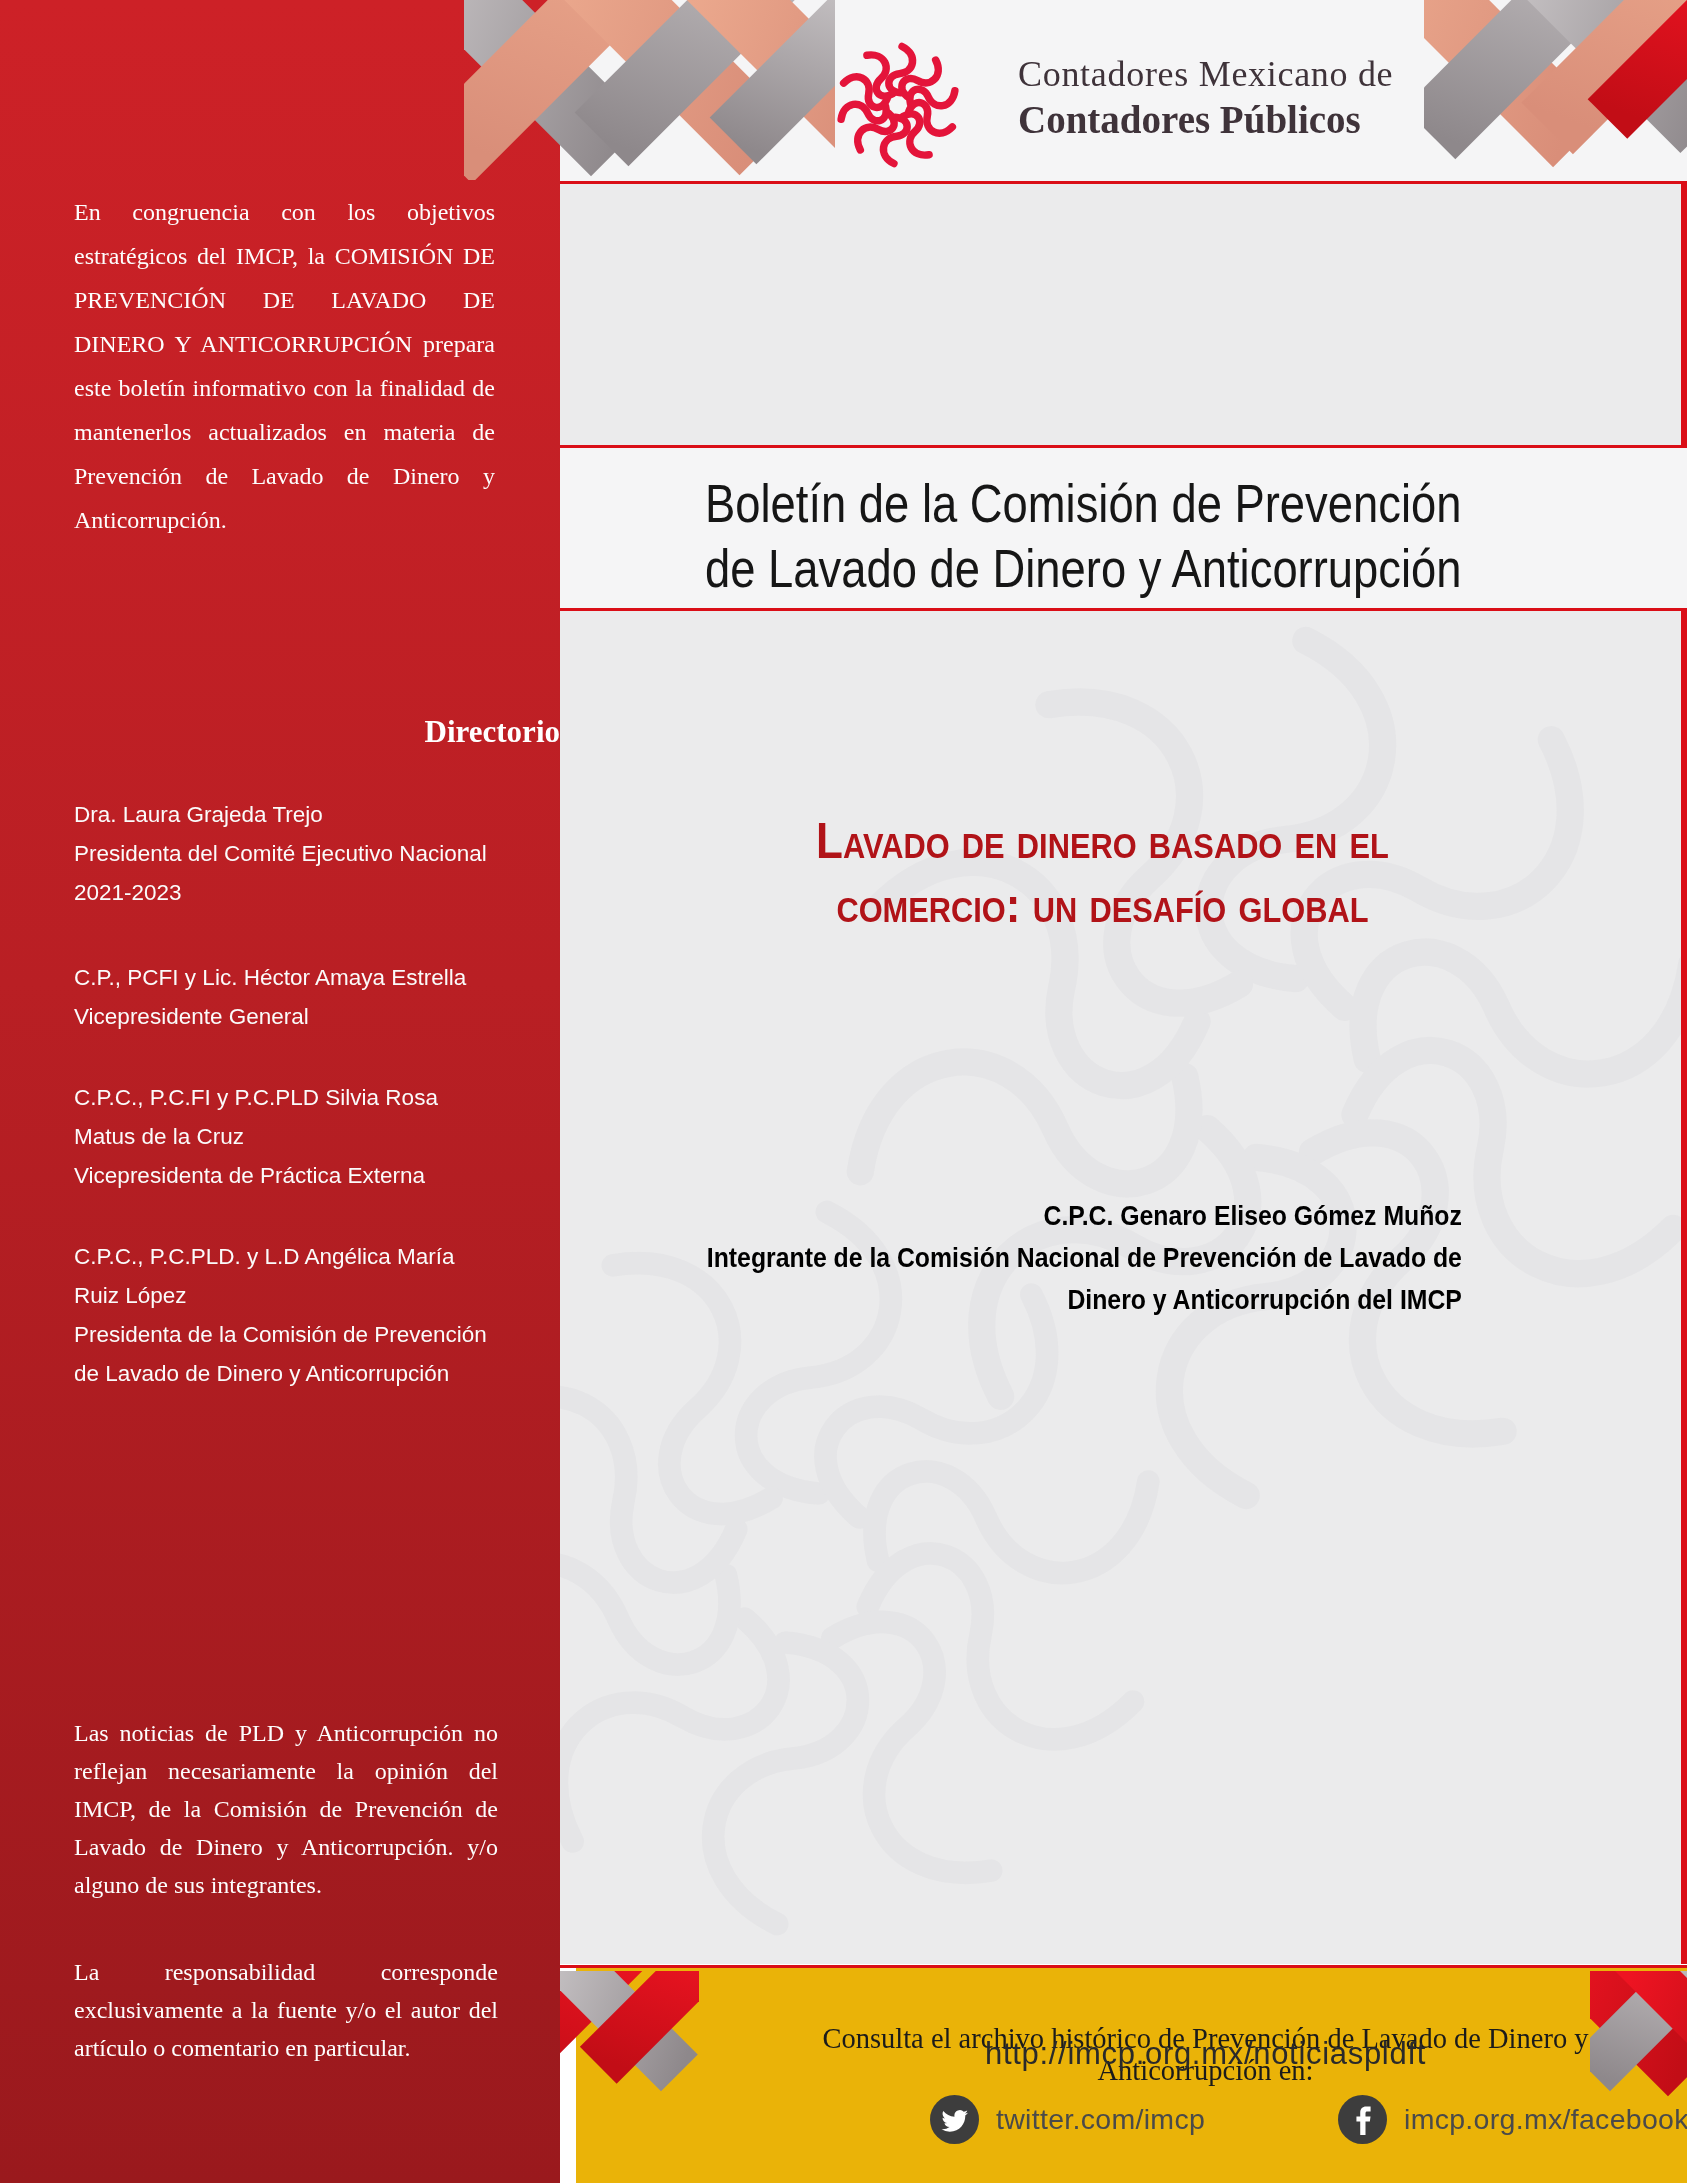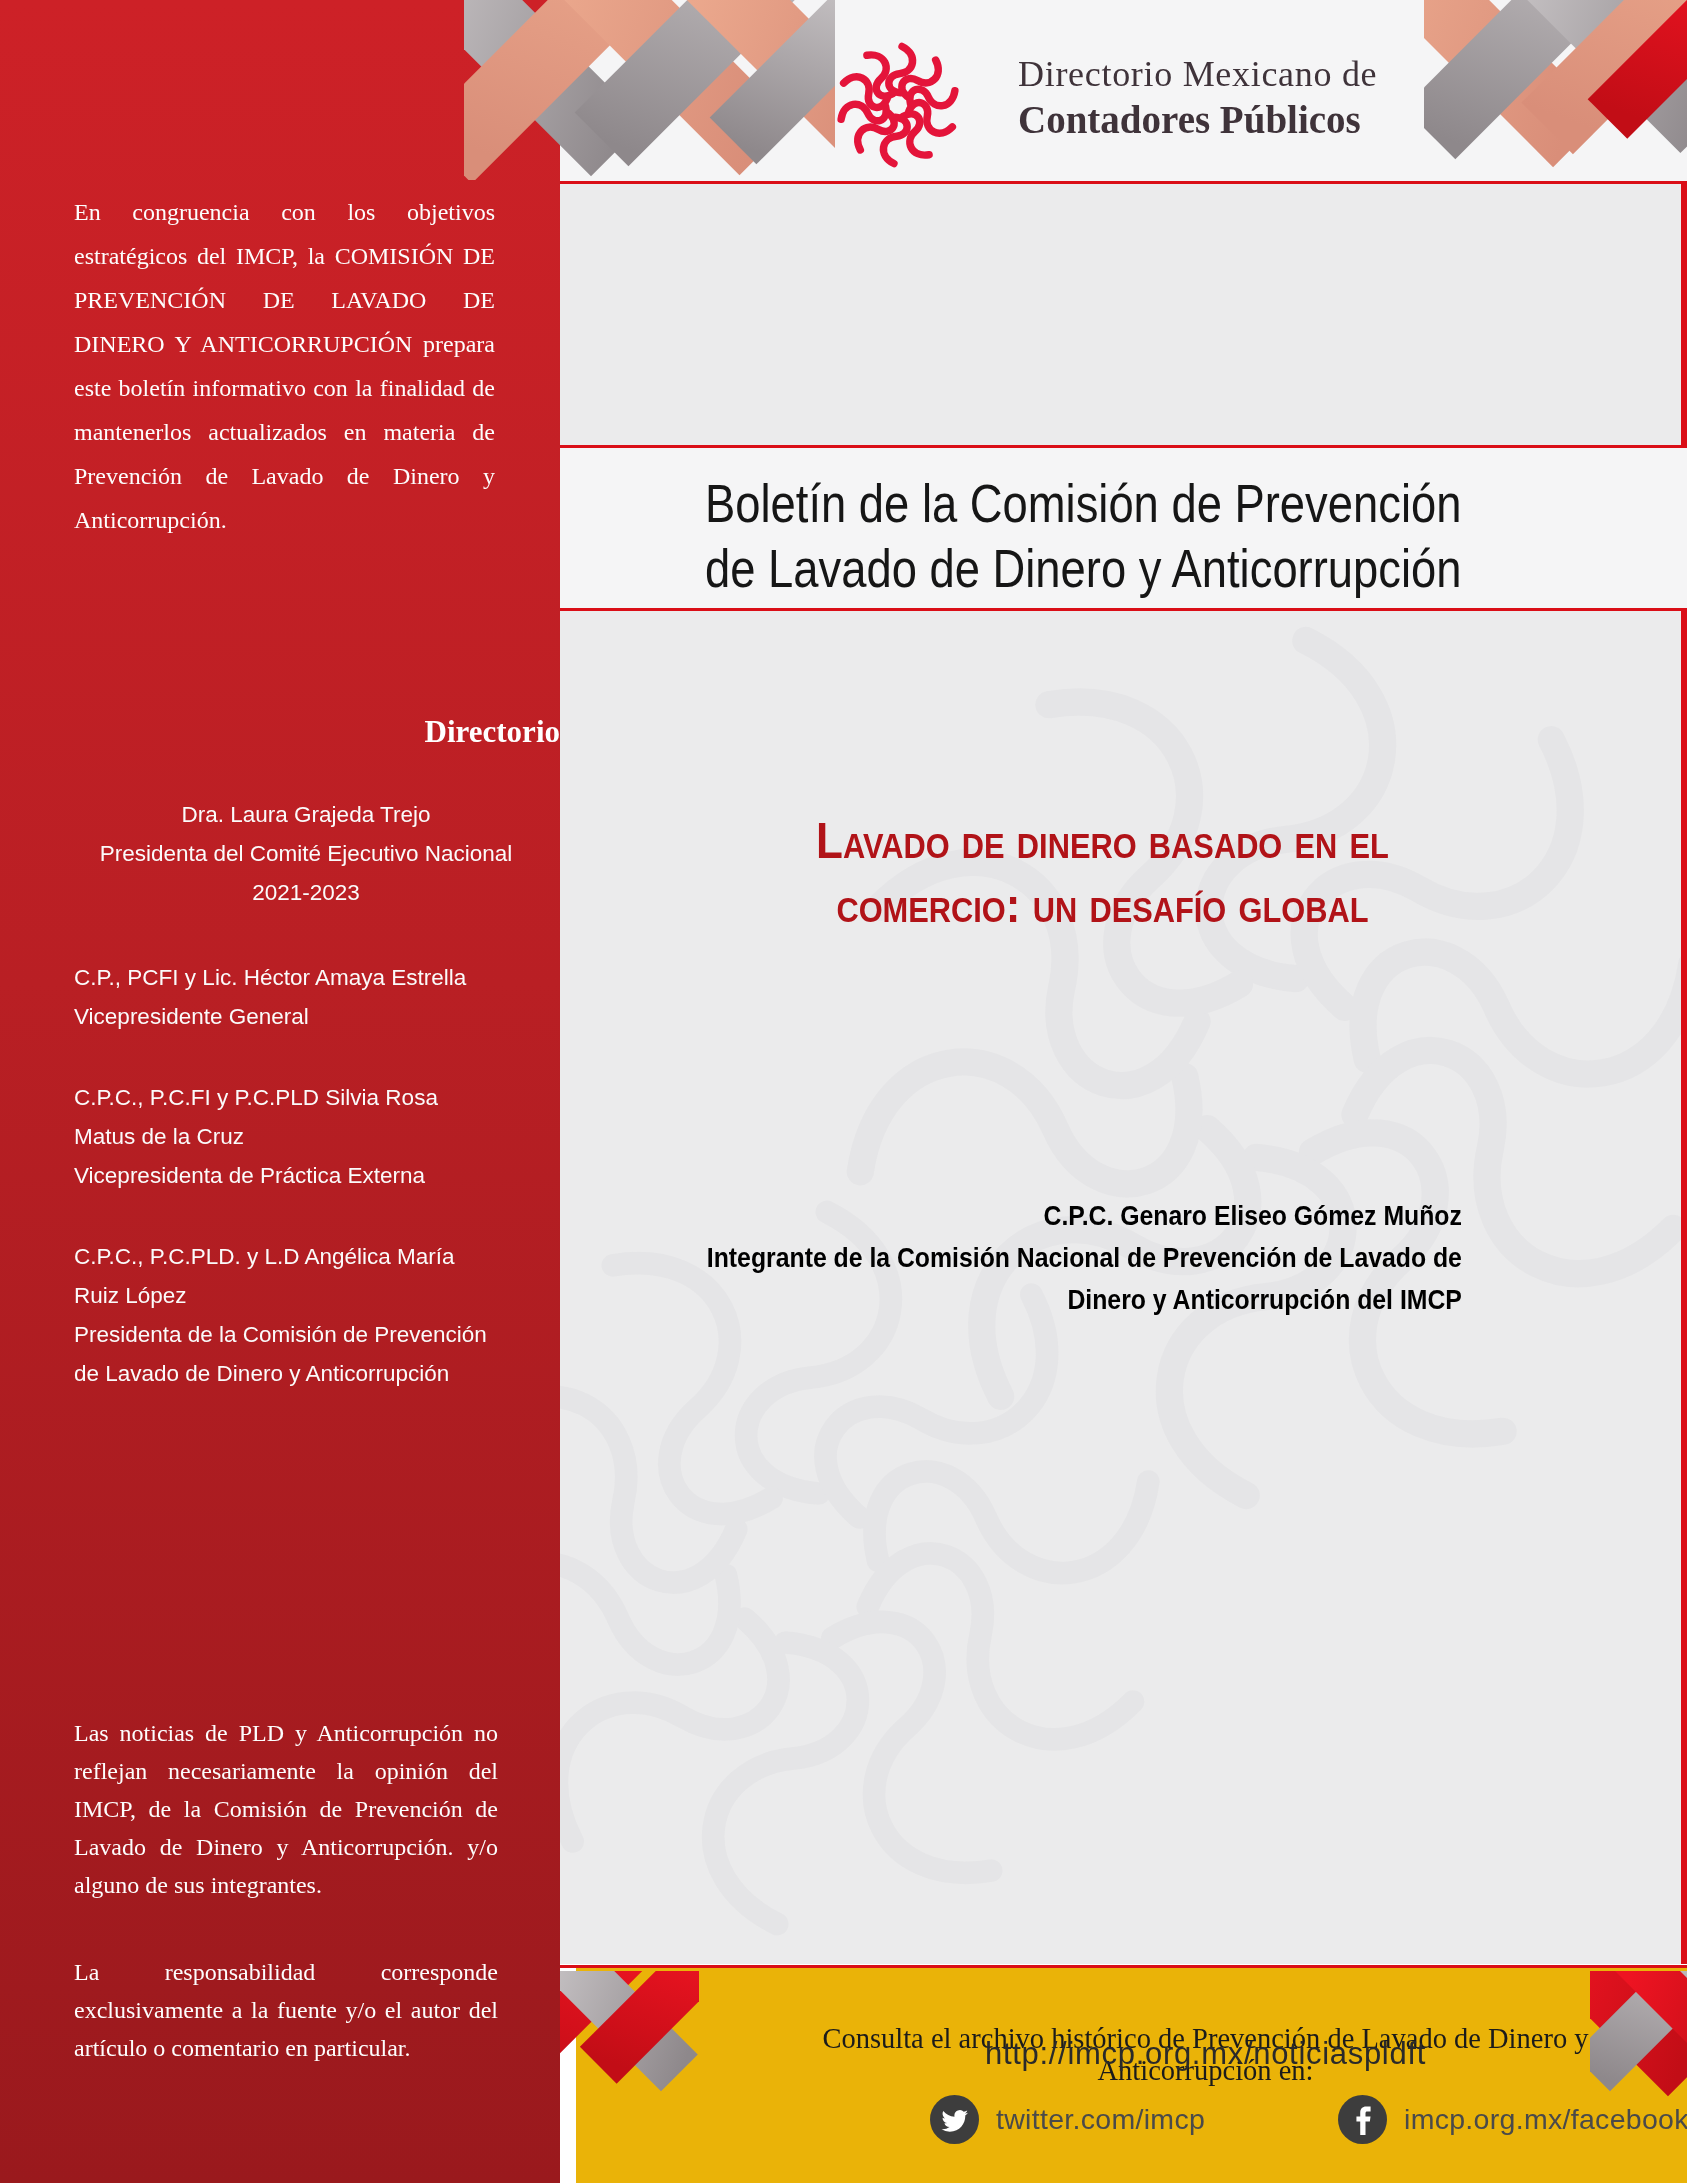--- a/index.html
+++ b/index.html
@@ -24,21 +24,21 @@
   .sb-heading {
     position:absolute; left:0; width:560px; text-align:right;
     font-family:"Liberation Serif", serif; font-weight:700; font-size:31px; color:#ffffff;
   }
   #dir-title { top:688px; }
   #note-title { top:1582px; }
   .sb-entry {
     position:absolute; left:74px; width:464px;
     font-size:22.5px; line-height:39px; color:#fbfbfb; white-space:nowrap;
   }
-  #entry-0 { top:795px;text-align:center; }
+  #entry-0 { top:795px; }
   #entry-1 { top:958px; }
   #entry-2 { top:1078px; }
   #entry-3 { top:1237px; }
   #entry-4 { top:1436px; }
   .sb-note {
     position:absolute; left:74px; width:424px;
     font-family:"Liberation Serif", serif;
     font-size:24px; line-height:38px; text-align:justify; color:#fdfdfd;
   }
   #note-p1 { top:1690px; }
@@ -159,21 +159,21 @@
     <div class="sb-entry" id="entry-3">C.P.C., P.C.PLD. y L.D Angélica María<br>Ruiz López<br>Presidenta de la Comisión  de Prevención<br>de Lavado de Dinero y  Anticorrupción</div>
 
     <p class="sb-note" id="note-p1">Las noticias de PLD y Anticorrupción no reflejan necesariamente la opinión del IMCP, de la Comisión de Prevención de Lavado de Dinero y Anticorrupción. y/o alguno de sus integrantes.</p>
     <p class="sb-note" id="note-p2">La responsabilidad corresponde exclusivamente a la fuente y/o el autor del artículo o comentario en particular.</p>
   </aside>
 
   <header class="panel-sec" id="header-bg">
     <svg id="logo-icon" class="logo-swirl" viewBox="-100 -100 200 200">
         <use href="#swirl"></use>
       </svg>
-    <div class="org1">Directorio Mexicano de</div>
+    <div class="org1">Contadores Mexicano de</div>
     <div class="org2">Contadores Públicos</div>
   </header>
 
   <div class="chev" id="chev-tl">
     <div class="rib rib-gray rm45" style="left:13.2px;  top:-99px; width:76px; height:291px;"></div>
     <div class="rib rib-salmon r45" style="left:60px;  top:-126px; width:76px; height:331px;"></div>
     <div class="rib rib-salmon rm45" style="left:159px; top:-106px; width:76px; height:298px;"></div>
     <div class="rib rib-gray r45" style="left:212px; top:-132px; width:76px; height:318px;"></div>
     <div class="rib rib-salmon rm45" style="left:285px; top:-79px; width:73px; height:252px;"></div>
     <div class="rib rib-gray r45" style="left:311px; top:-40px;  width:66px; height:212px;"></div>

